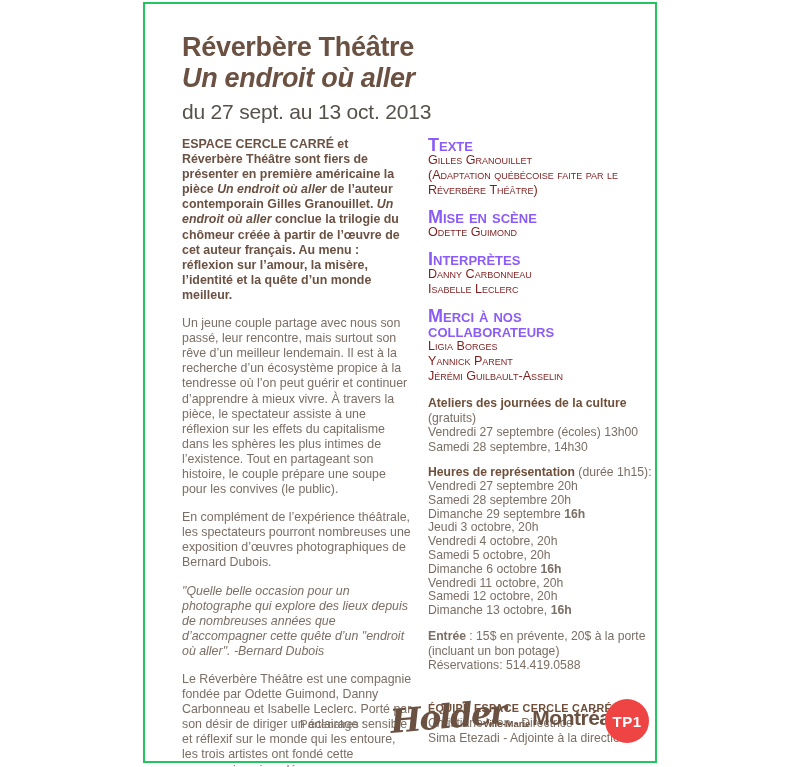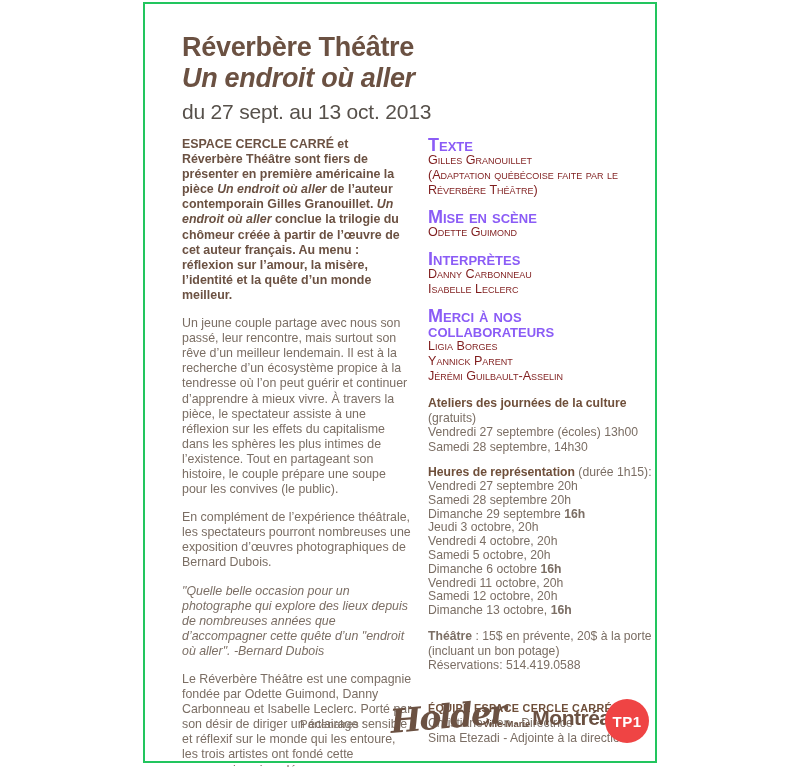--- a/index.html
+++ b/index.html
@@ -112,21 +112,21 @@
         <div class="info-line"><span class="run-r">Jeudi 3 octobre, 20h</span></div>
         <div class="info-line"><span class="run-r">Vendredi 4 octobre, 20h</span></div>
         <div class="info-line"><span class="run-r">Samedi 5 octobre, 20h</span></div>
         <div class="info-line"><span class="run-r">Dimanche 6 octobre </span><span class="run-b">16h</span></div>
         <div class="info-line"><span class="run-r">Vendredi 11 octobre, 20h</span></div>
         <div class="info-line"><span class="run-r">Samedi 12 octobre, 20h</span></div>
         <div class="info-line"><span class="run-r">Dimanche 13 octobre, </span><span class="run-b">16h</span></div>
       </div>
 
       <div class="info-block">
-        <div class="info-line"><span class="run-b">Théâtre</span><span class="run-r"> : 15$ en prévente, 20$ à la porte</span></div>
+        <div class="info-line"><span class="run-b">Entrée</span><span class="run-r"> : 15$ en prévente, 20$ à la porte</span></div>
         <div class="info-line">(incluant un bon potage)</div>
         <div class="info-line">Réservations: 514.419.0588</div>
       </div>
 
       <div class="info-block">
         <div class="team-head">ÉQUIPE ESPACE CERCLE CARRÉ</div>
         <div class="team-line">Christiane Vien - Directrice</div>
         <div class="team-line">Sima Etezadi - Adjointe à la direction</div>
       </div>
 

